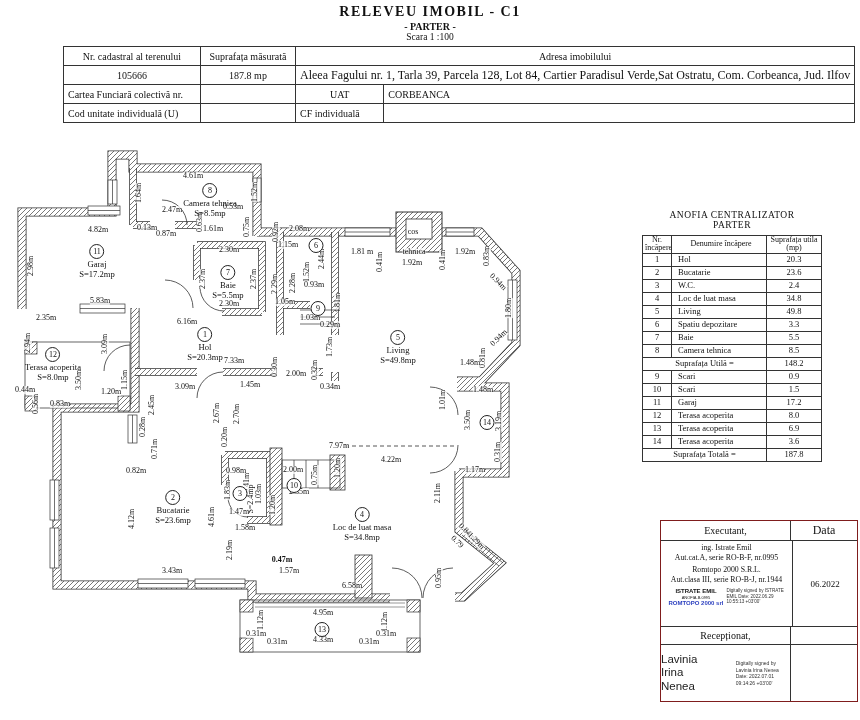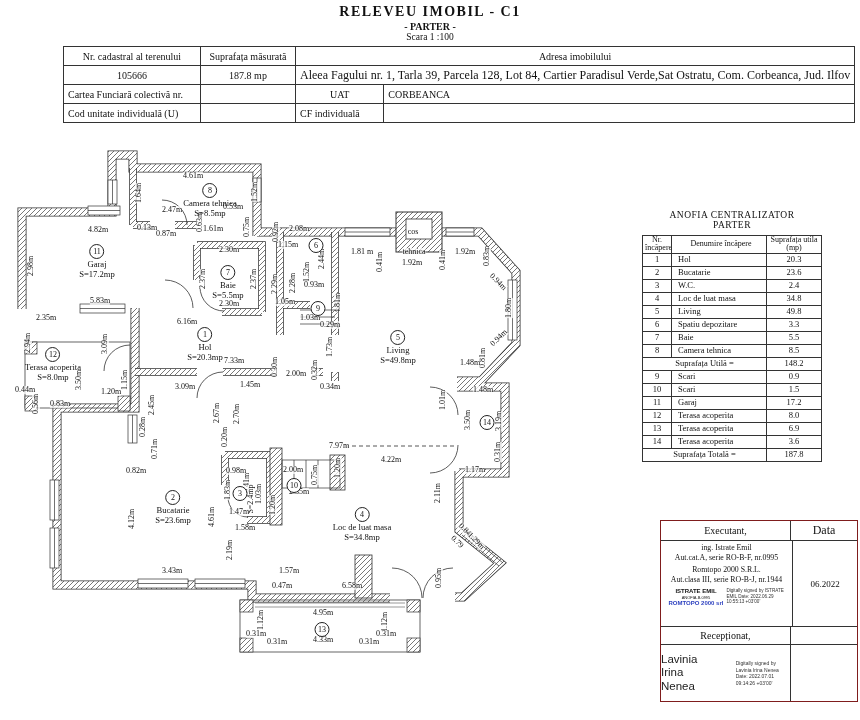--- a/index.html
+++ b/index.html
@@ -310,21 +310,21 @@
     <span class="dim" style="left: 228px; top: 490px; transform: translate(-50%, -50%) rotate(-90deg);">1.83m</span>
     <span class="dim" style="left: 247px; top: 483px; transform: translate(-50%, -50%) rotate(-90deg);">0.41m</span>
     <span class="dim" style="left: 251px; top: 499px; transform: translate(-50%, -50%) rotate(-90deg);">S=2.4mp</span>
     <span class="dim" style="left: 239px; top: 512px;">1.47m</span>
     <span class="dim" style="left: 259px; top: 494px; transform: translate(-50%, -50%) rotate(-90deg);">1.03m</span>
     <span class="dim" style="left: 245px; top: 528px;">1.58m</span>
     <span class="dim" style="left: 273px; top: 505px; transform: translate(-50%, -50%) rotate(-90deg);">1.20m</span>
     <span class="dim" style="left: 293px; top: 470px;">2.00m</span>
     <span class="dim" style="left: 315px; top: 475px; transform: translate(-50%, -50%) rotate(-90deg);">0.75m</span>
     <span class="dim" style="left: 299px; top: 492px;">2.35m</span>
-    <span class="dim" style="left: 282px; top: 586px;">0.47m</span>
+    <span class="dim" style="left: 282px; top: 560px; font-weight: bold;">0.47m</span>
     <span class="dim" style="left: 352px; top: 586px;">6.58m</span>
     <span class="dim" style="left: 323px; top: 613px;">4.95m</span>
     <span class="dim" style="left: 323px; top: 640px;">4.33m</span>
     <span class="dim" style="left: 261px; top: 620px; transform: translate(-50%, -50%) rotate(-90deg);">1.12m</span>
     <span class="dim" style="left: 385px; top: 622px; transform: translate(-50%, -50%) rotate(-90deg);">1.12m</span>
     <span class="dim" style="left: 256px; top: 634px;">0.31m</span>
     <span class="dim" style="left: 277px; top: 642px;">0.31m</span>
     <span class="dim" style="left: 386px; top: 634px;">0.31m</span>
     <span class="dim" style="left: 369px; top: 642px;">0.31m</span>
     <div class="room" style="left: 210px; top: 179px;"><span class="rnum">8</span><div class="rname">Camera tehnica</div><div class="rarea">S=8.5mp</div></div>

